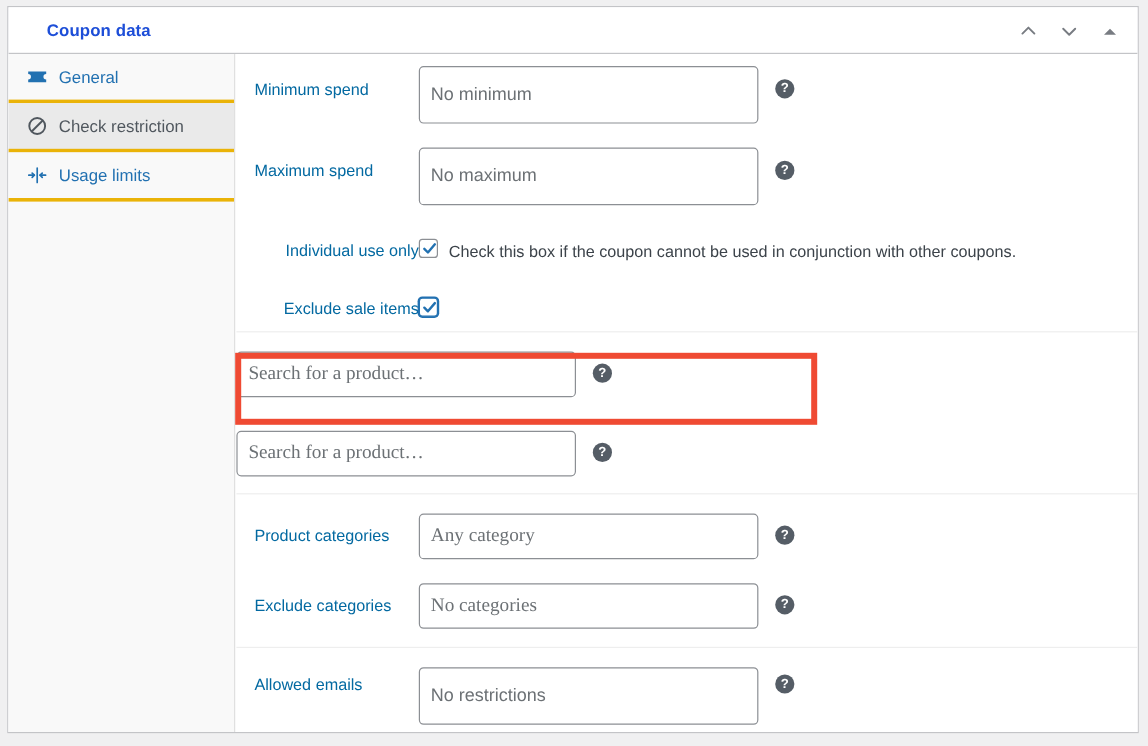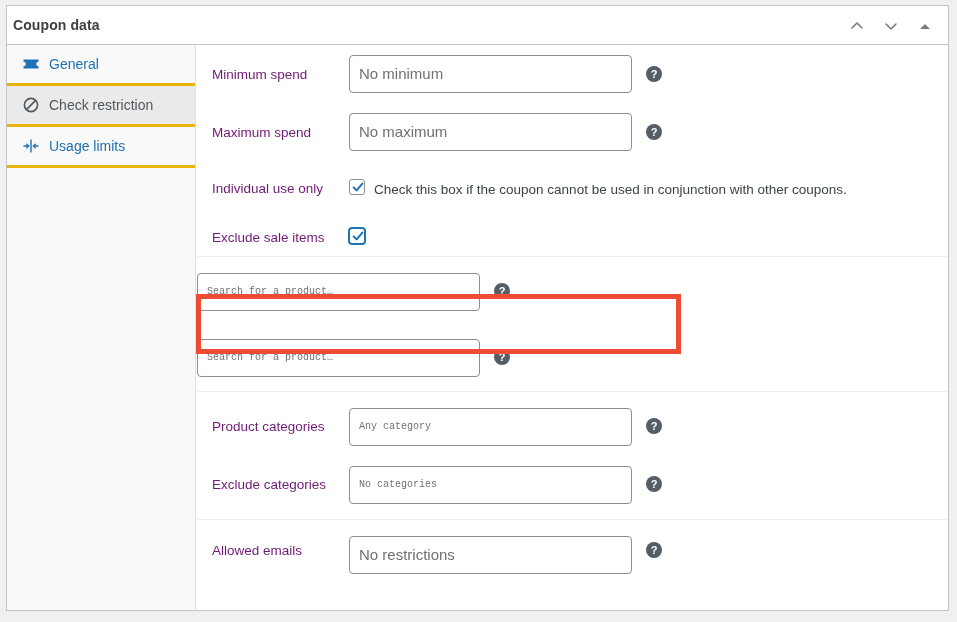--- a/index.html
+++ b/index.html
@@ -23,24 +23,24 @@
 
   
   #panel-header {
     position: relative;
     height: 39px;
     border-bottom: 1px solid #c3c4c7;
     background: #ffffff;
   }
   #panel-title {
     position: absolute;
-    left: 6px; top: 11px;
+    left: 32px; top: 11px;
     font-size: 14px;
     font-weight: bold;
-    color: #404040;
+    color: #1d4ed8;
     letter-spacing: 0.1px;
   }
   .hdr-btns {
     position: absolute;
     right: 8px; top: 0;
     height: 39px;
     display: flex;
     align-items: center;
     gap: 4px;
   }
@@ -107,21 +107,21 @@
   .frow {
     position: relative;
     display: flex;
     align-items: flex-start;
     padding: 10px 0 10px 0;
   }
   .flabel {
     flex: 0 0 152px;
     padding-left: 15px;
     font-size: 13.5px;
-    color: #701a75;
+    color: #0369a1;
     line-height: 20px;
     padding-top: 10px;
   }
   .fctl {
     flex: 0 0 285px;
     position: relative;
   }
   .fhelp {
     flex: 0 0 auto;
     margin-left: 12px;
@@ -138,50 +138,50 @@
     line-height: 16px;
     text-align: center;
     cursor: help;
     font-family: "Liberation Sans", sans-serif;
   }
 
   
   .txtinput {
     display: block;
     width: 283px;
-    height: 38px;
+    height: 48px;
     padding: 4px 9px 5px 9px;
     border: 1px solid #8c8f94;
     border-radius: 4px;
     background: #ffffff;
     font-family: "Liberation Sans", sans-serif;
     font-size: 15px;
     color: #2c3338;
     outline: none;
   }
   .txtinput::placeholder { color: #6c7175; opacity: 1; }
   .select2box {
     display: block;
     width: 283px;
     height: 38px;
     padding: 9px 9px 9px 9px;
     border: 1px solid #8c8f94;
     border-radius: 4px;
     background: #ffffff;
-    font-family: Liberation Mono, monospace;
-    font-size: 10px;
+    font-family: Liberation Serif, serif;
+    font-size: 16px;
     color: #6c7175;
     line-height: 18px;
     cursor: text;
     overflow: hidden;
     white-space: nowrap;
   }
 
   
-  .cbrow { padding: 8px 0 8px 0; }
+  .cbrow { padding: 8px 0 8px 0; text-align: right; }
   .cbwrap {
     flex: 1 1 auto;
     display: flex;
     align-items: flex-start;
     padding-top: 8px;
     padding-right: 24px;
     max-width: 585px;
   }
   .cbox {
     flex: 0 0 16px;

